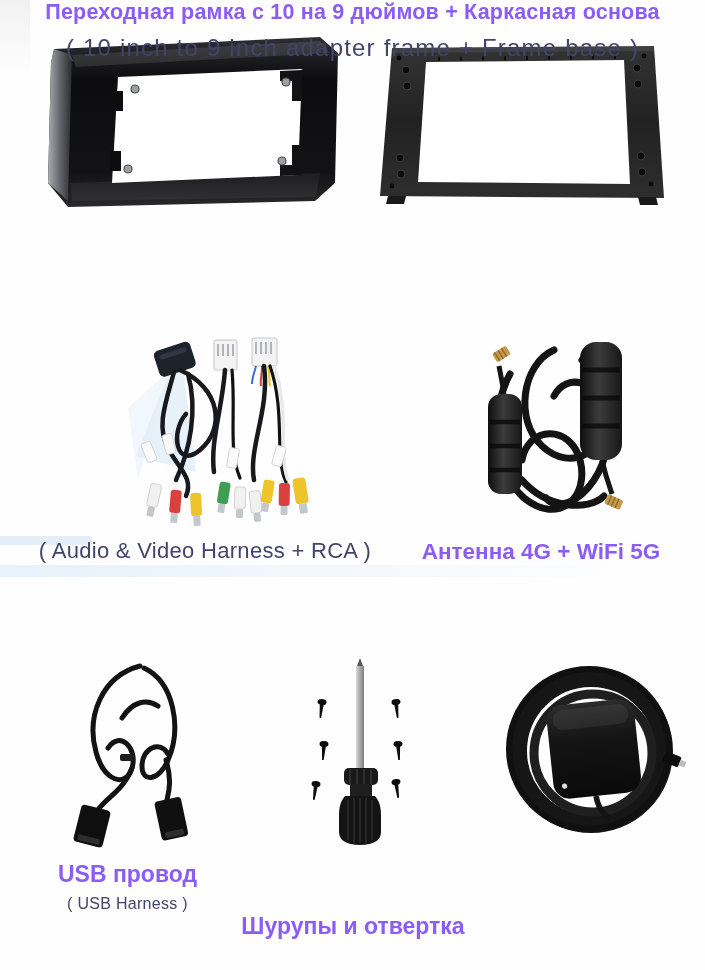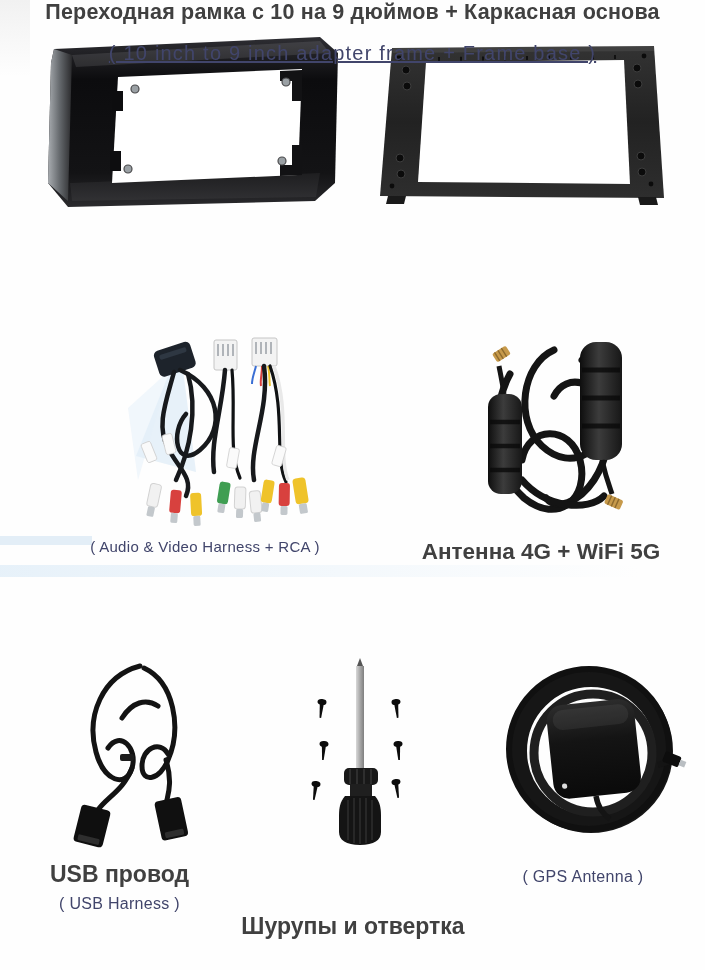--- a/index.html
+++ b/index.html
@@ -11,38 +11,38 @@
     font-family:"Liberation Sans", sans-serif;
   }
   .photo{position:absolute;}
   .photo svg{display:block;width:100%;height:100%;}
   .wm-band{position:absolute;pointer-events:none;}
   .cap{position:absolute;text-align:center;color:#32365c;}
   .cap h3{
     margin:0;
     font-weight:700;
     white-space:nowrap;
-    color:#404040;
+    color:#8b5cf6;
   }
   .cap p{
     margin:7px 0 0 0;
     font-weight:400;
     white-space:nowrap;
     color:#41456b;
   }
   .cap-top{left:0;top:224;width:705px;}
   .cap-top h3{font-size:21.5px;letter-spacing:.2px;}
-  .cap-top p{font-size:20px;letter-spacing:1.2px;margin-top:17px;text-decoration:underline;}
+  .cap-top p{font-size:24px;letter-spacing:1.2px;margin-top:9px;}
   .cap-mid h3{font-size:22.5px;}
-  .cap-mid p{font-size:15px;letter-spacing:.3px;}
+  .cap-mid p{font-size:22px;letter-spacing:.3px;}
   .cap-bot h3{font-size:23px;}
   .cap-bot p{font-size:16px;letter-spacing:.3px;}
   .cap-harness{left:10px;top:531px;width:390px;}
   .cap-ant4g{left:398px;top:531px;width:286px;margin-top:8px;}
-  .cap-usb{left:2px;top:861px;width:235px;}
+  .cap-usb{left:10px;top:861px;width:235px;}
   .cap-screws{left:228px;top:913px;width:250px;}
   .cap-gps{left:468px;top:861px;width:230px;}
   .corner-smudge{
     position:absolute;left:0;top:0;width:30px;height:90px;
     background:linear-gradient(180deg,#f1f1f1 0%,rgba(255,255,255,0) 85%);
   }
 </style>
 </head>
 <body>
 
@@ -374,16 +374,15 @@
   </div>
 
   <div class="cap cap-bot cap-usb">
     <h3>USB провод</h3>
     <p>( USB Harness )</p>
   </div>
   <div class="cap cap-bot cap-screws">
     <h3>Шурупы и отвертка</h3>
   </div>
   <div class="cap cap-bot cap-gps">
-    <p>( GPS Antenna )</p>
   </div>
 
 </div>
 
 </body></html>

